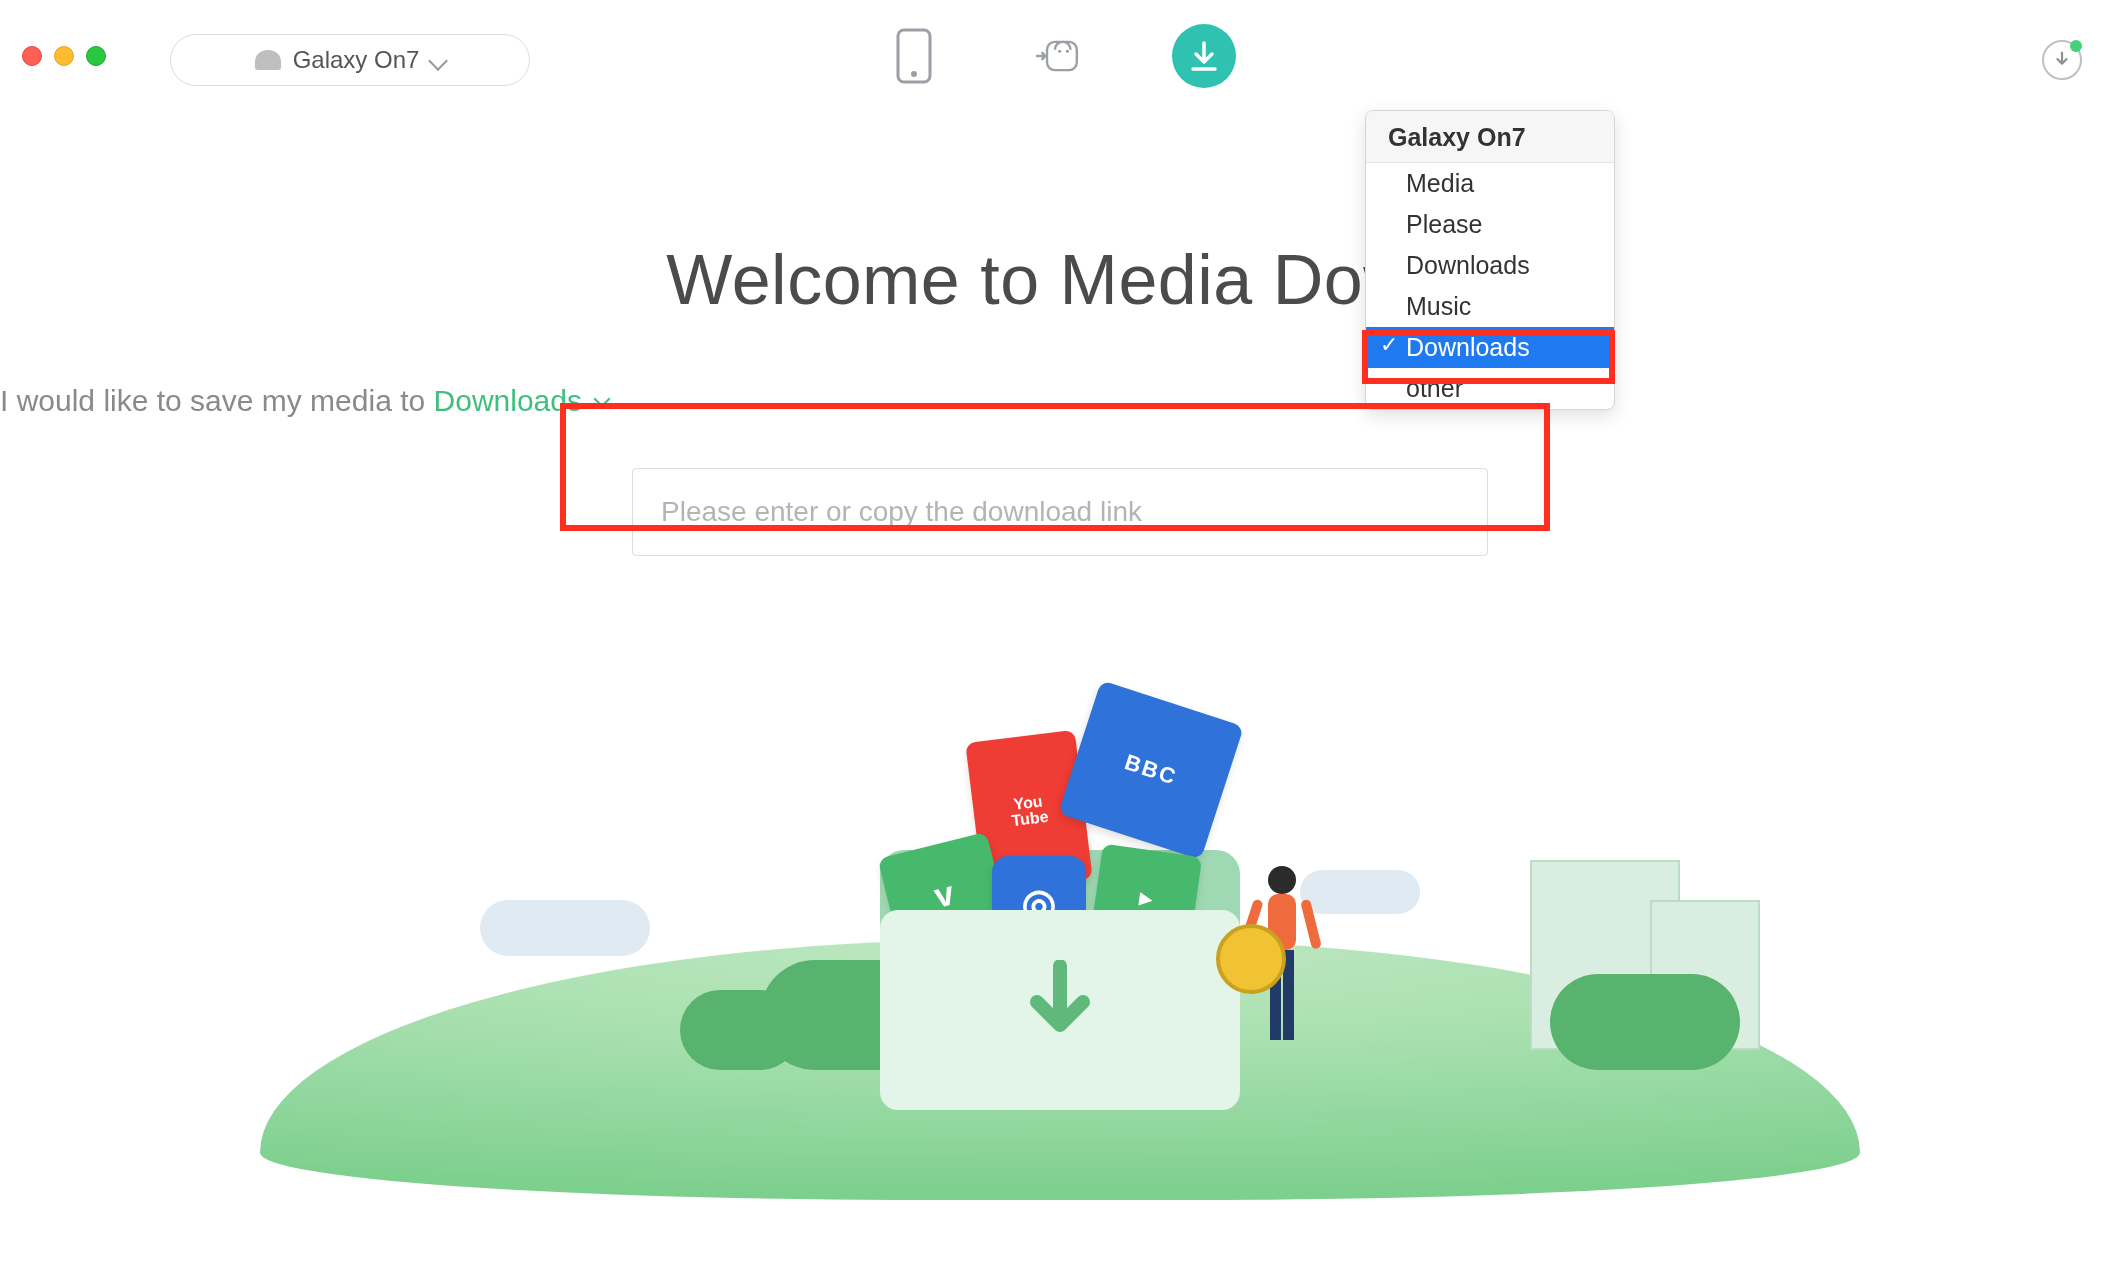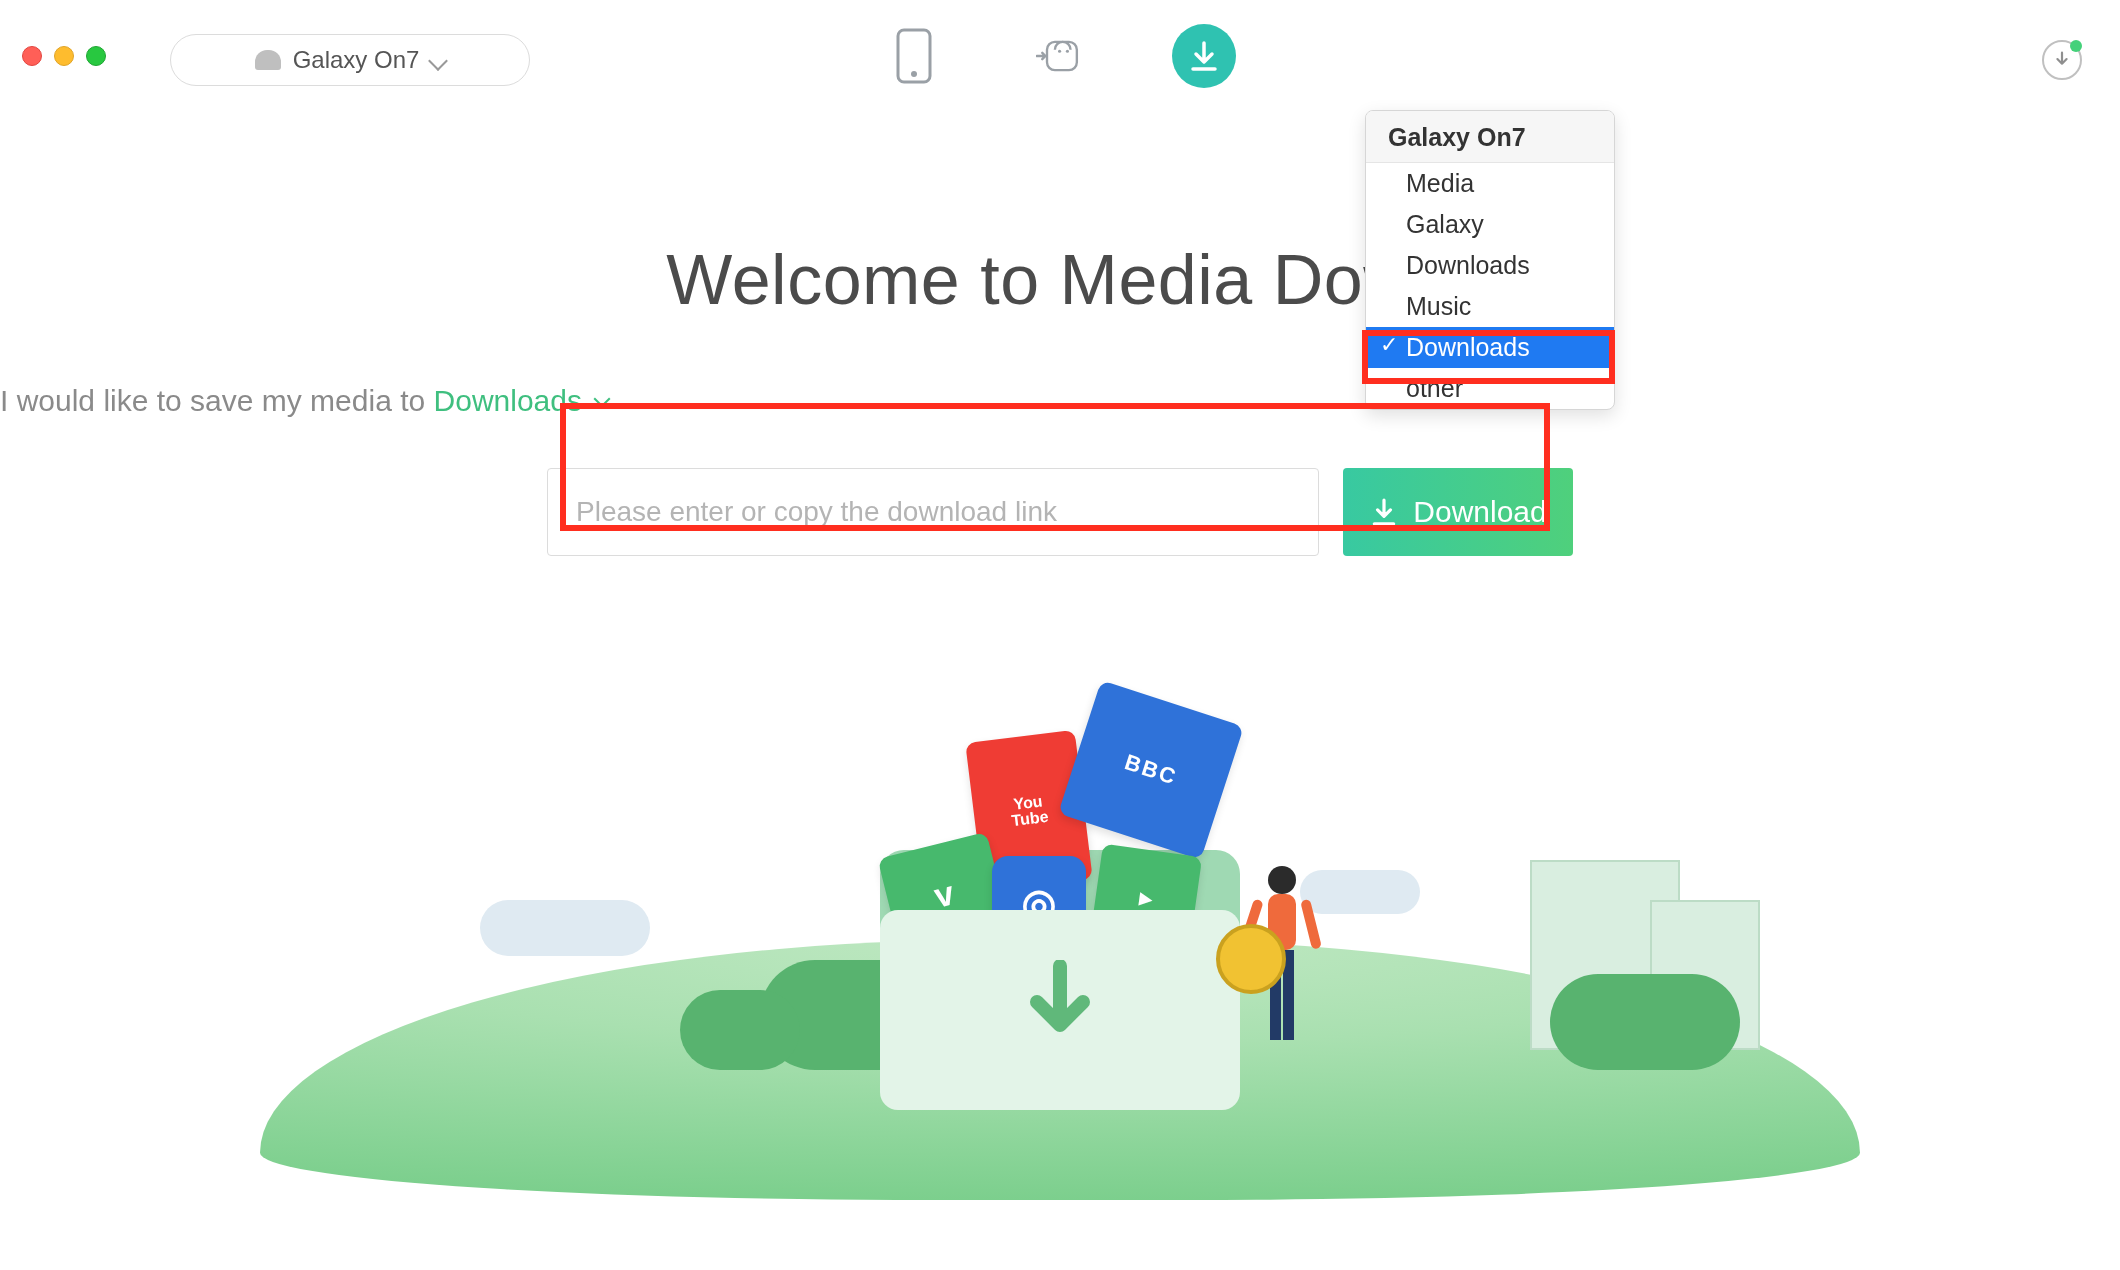--- a/index.html
+++ b/index.html
@@ -46,21 +46,21 @@
   .subline { text-align: left; font-size: 30px; color: #8a8a8a; margin-top: 64px; }
   .subline .dest { color: #3fbf7f; cursor: pointer; }
   .subline .dest-chev::after {
     content: ""; display: inline-block; width: 10px; height: 10px;
     border-right: 2px solid #3fbf7f; border-bottom: 2px solid #3fbf7f;
     transform: rotate(45deg); margin: 0 0 6px 6px;
   }
 
   .input-row { display: flex; justify-content: center; margin-top: 50px; gap: 24px; }
   .dl-input {
-    width: 772px; height: 88px; border: 1px solid #dcdcdc; border-radius: 4px;
+    width: 856px; height: 88px; border: 1px solid #dcdcdc; border-radius: 4px;
     padding: 0 28px; font-size: 28px; color: #666; outline: none; background: #fff;
   }
   .dl-input::placeholder { color: #b4b4b4; }
   .dl-btn {
     width: 230px; height: 88px; border: none; border-radius: 4px; cursor: pointer;
     background: linear-gradient(90deg, #38c9a1 0%, #4fd07c 100%);
     color: #fff; font-size: 30px; display: flex; align-items: center; justify-content: center; gap: 14px;
   }
 
   
@@ -150,34 +150,27 @@
   <p class="subline">
     <span>I would like to save my media to </span>
     <span class="dest">
       <span>Downloads</span>
       <span class="dest-chev"></span>
     </span>
   </p>
 
   <div class="input-row">
     <input class="dl-input" type="text" placeholder="Please enter or copy the download link" style="">
-    <button class="dl-btn">
-      <svg viewBox="0 0 28 28" width="30" height="30">
-        <path d="M14 3 v14 M8 12 l6 6 6-6" fill="none" stroke="currentColor" stroke-width="3" stroke-linecap="round" stroke-linejoin="round"></path>
-        <path d="M5 25 h18" stroke="currentColor" stroke-width="3" stroke-linecap="round"></path>
-      </svg>
-      <span>Download</span>
-    </button>
   </div>
 </div>
 
 <div class="menu" style="left:1365px; top:110px;">
   <div class="mh">Galaxy On7</div>
   <div class="mi">Media</div>
-  <div class="mi">Galaxy</div>
+  <div class="mi">Please</div>
   <div class="mi">Downloads</div>
   <div class="mi">Music</div>
   <div class="mi sel">Downloads</div>
   <div class="mi">other</div>
 </div>
 
 <div class="hl" style="left:560px; top:403px; width:990px; height:128px;"></div>
 <div class="hl" style="left:1362px; top:330px; width:253px; height:54px;"></div>
 
 <div class="illus">

